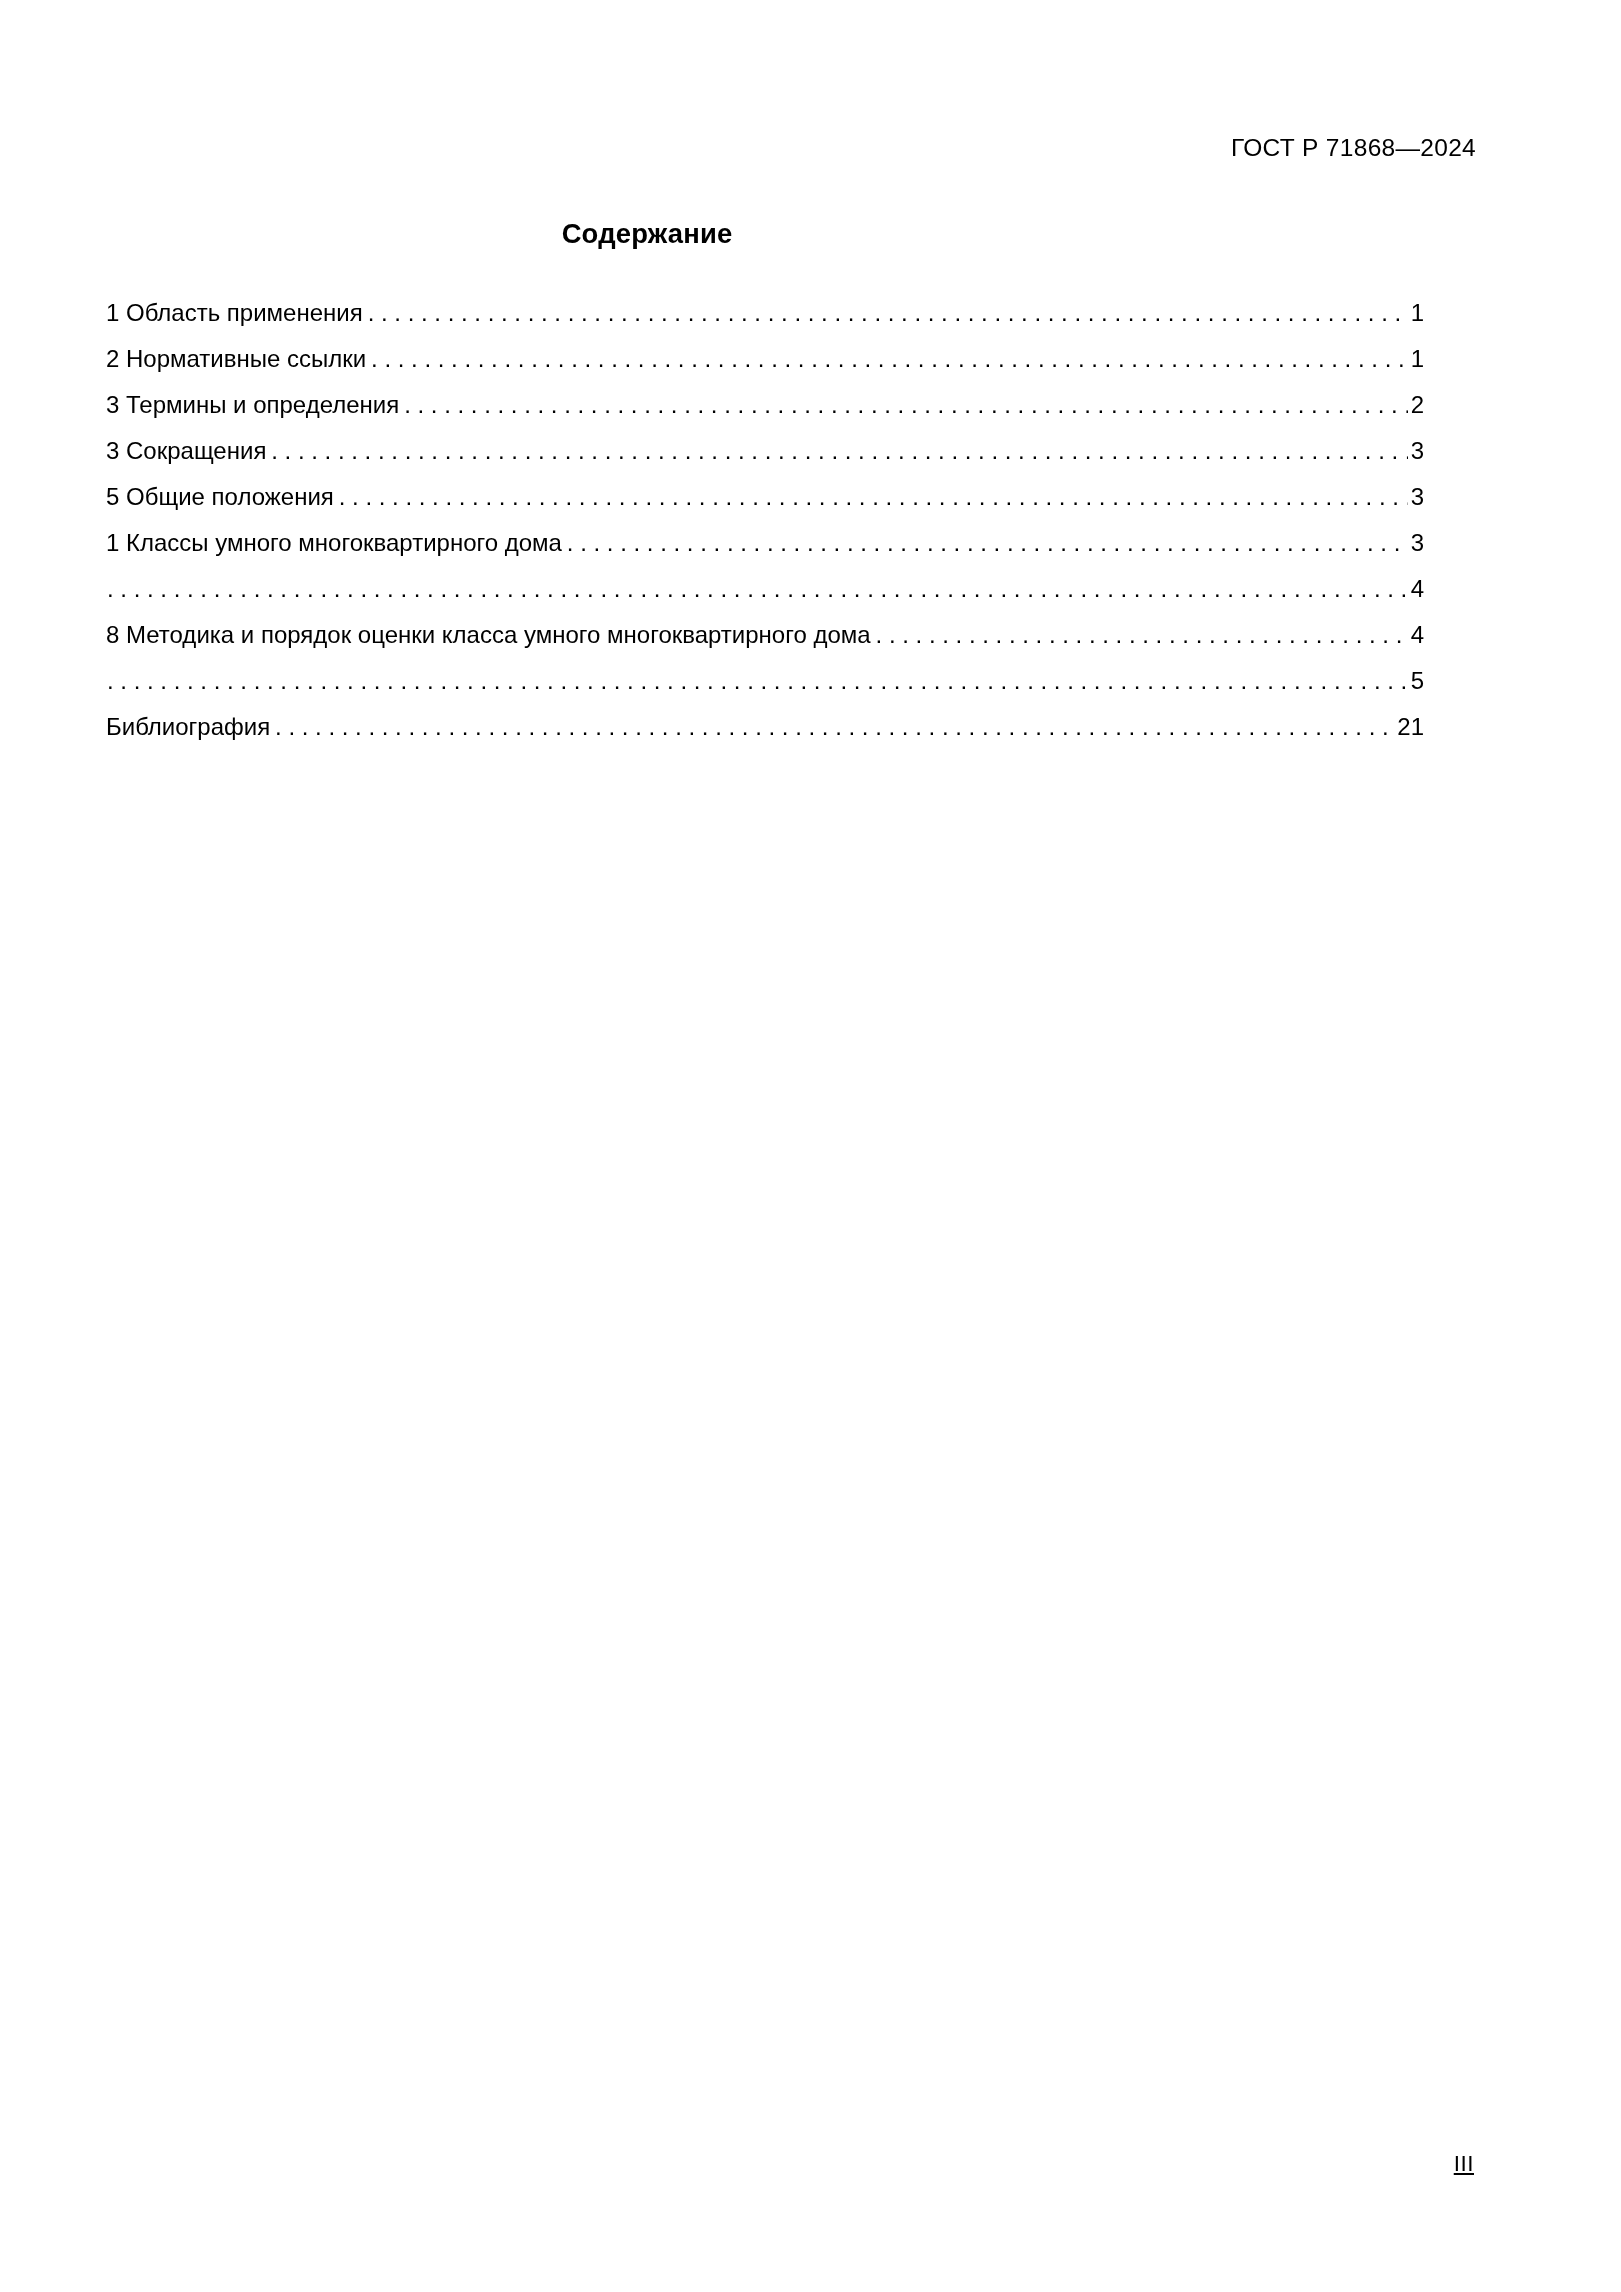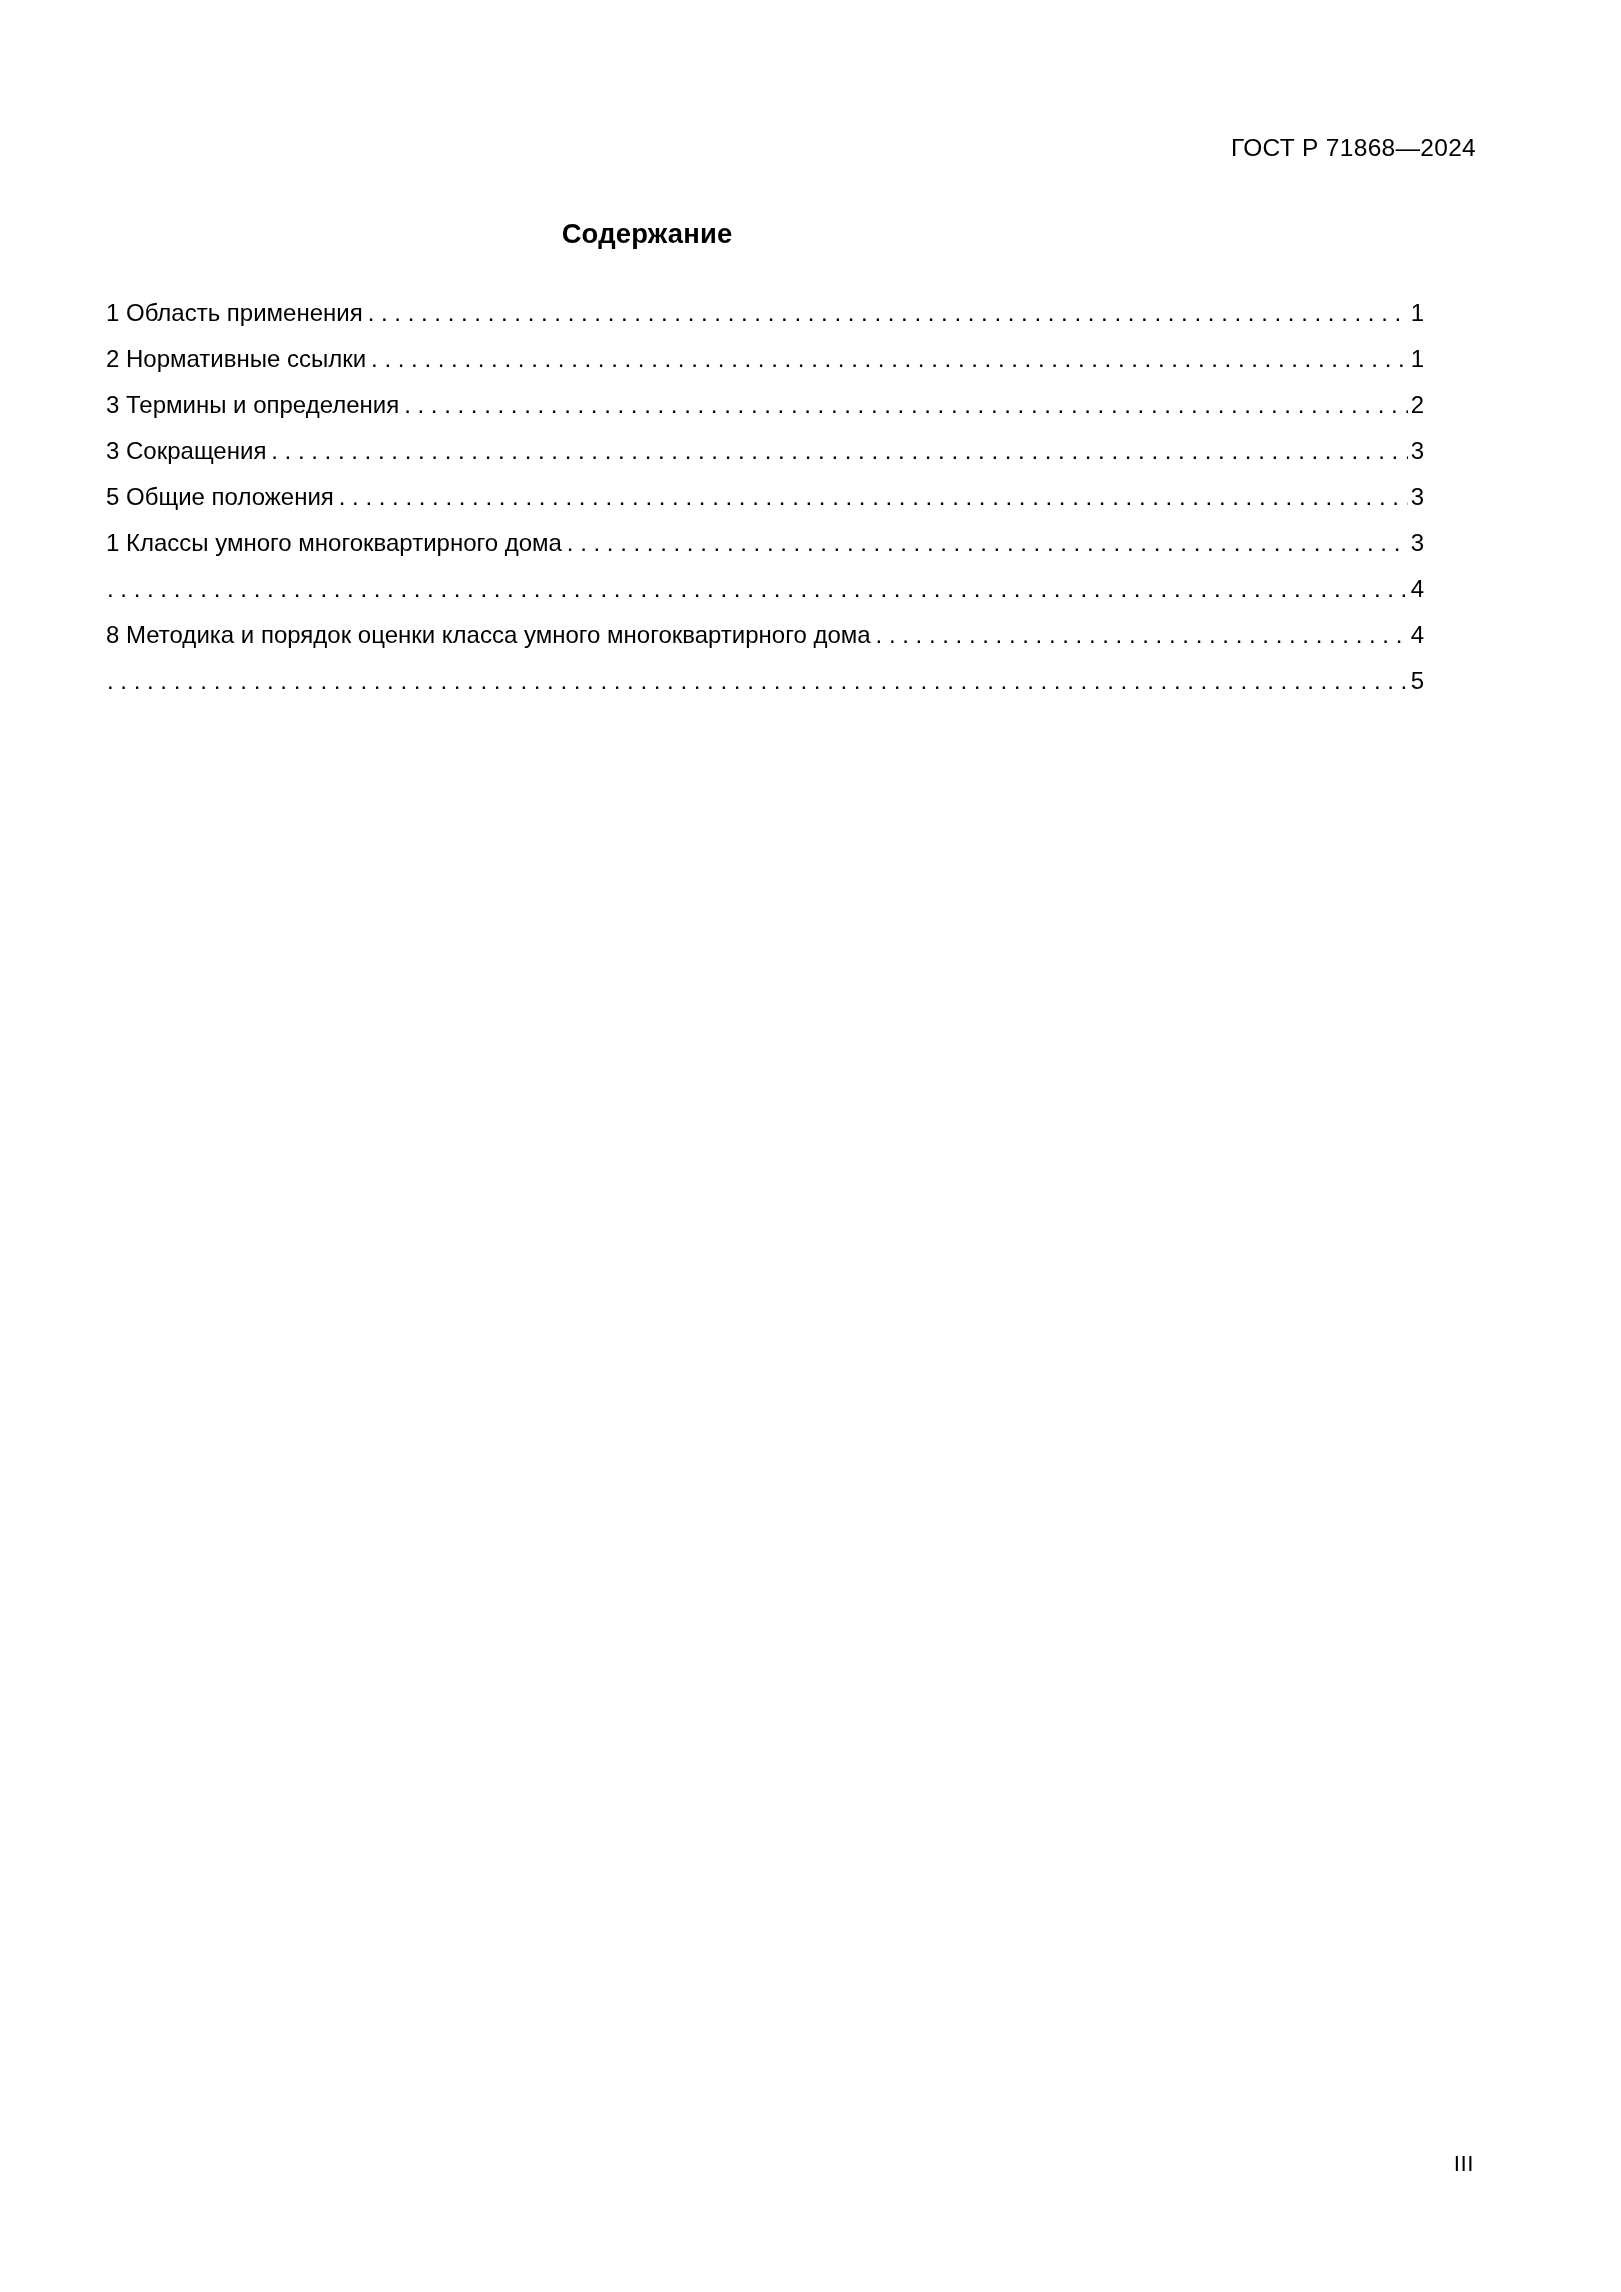--- a/index.html
+++ b/index.html
@@ -82,20 +82,21 @@
     flex: 0 0 auto;
     padding-left: 2px;
     text-align: right;
   }
   .page-number {
     position: absolute;
     bottom: 116px;
     right: 147px;
     font-size: 22.5px;
     letter-spacing: 0.5px;
+    text-decoration: underline;
   }
 </style>
 </head>
 <body>
 
 <div class="page">
 
   <div class="header-std">ГОСТ Р 71868—2024</div>
 
   <div class="toc-title">Содержание</div>
@@ -147,19 +148,24 @@
       <span class="toc-label">8 Методика и порядок оценки класса умного многоквартирного дома</span>
       <span class="toc-dots"></span>
       <span class="toc-page">4</span>
     </div>
 
     <div class="toc-row">
       <span class="toc-dots"></span>
       <span class="toc-page">5</span>
     </div>
 
+    <div class="toc-row">
+      <span class="toc-label">Библиография</span>
+      <span class="toc-dots"></span>
+      <span class="toc-page">21</span>
+    </div>
 
   </div>
 
   <div class="page-number">III</div>
 
 </div>
 
 
 </body></html>

